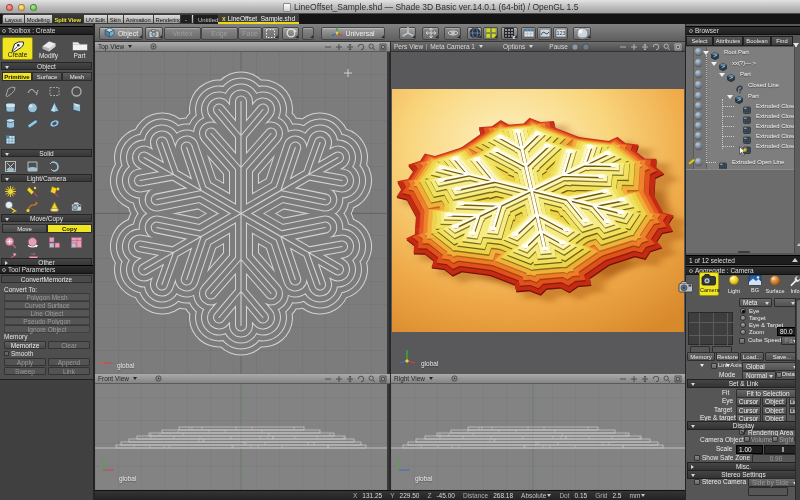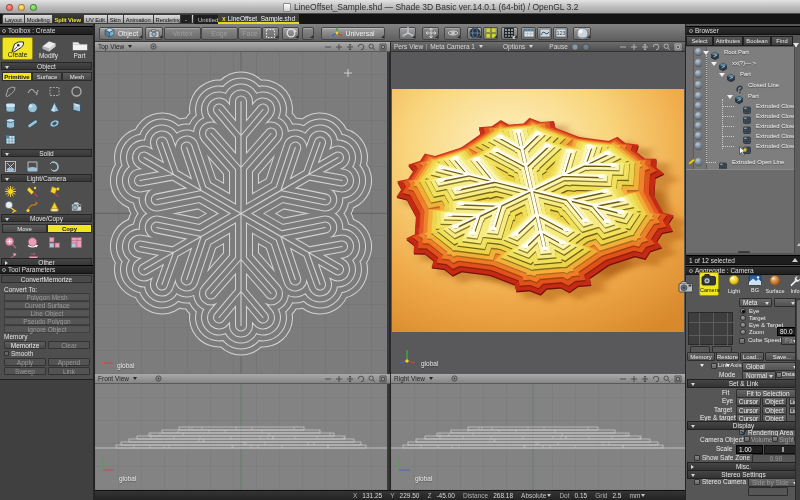--- a/index.html
+++ b/index.html
@@ -142,21 +142,21 @@
     </radialGradient>
   </defs>
 </svg>
 <div class="window">
 
 <div class="titlebar">
   <div class="tl" style="left:6px;background:radial-gradient(circle at 35% 30%,#ff9a8e,#ee5449)"></div>
   <div class="tl" style="left:18px;background:radial-gradient(circle at 35% 30%,#ffe28a,#f5b42c)"></div>
   <div class="tl" style="left:30px;background:radial-gradient(circle at 35% 30%,#a8e88e,#58bf3c)"></div>
   <div class="docicon"></div>
-  <div class="title">LineOffset_Sample.shd — Shade 3D Basic ver.14.0.1 (64-bit) / OpenGL 3.2</div>
+  <div class="title">LineOffset_Sample.shd — Shade 3D Basic ver.14.0.1 (64-bit) / OpenGL 1.5</div>
 </div>
 
 <div class="tabrow">
   <div class="wtabs">
         <div class="wtab">Layout</div>
         <div class="wtab">Modeling</div>
         <div class="wtab sel">Split View</div>
         <div class="wtab">UV Edit</div>
         <div class="wtab">Skin</div>
         <div class="wtab">Animation</div>

